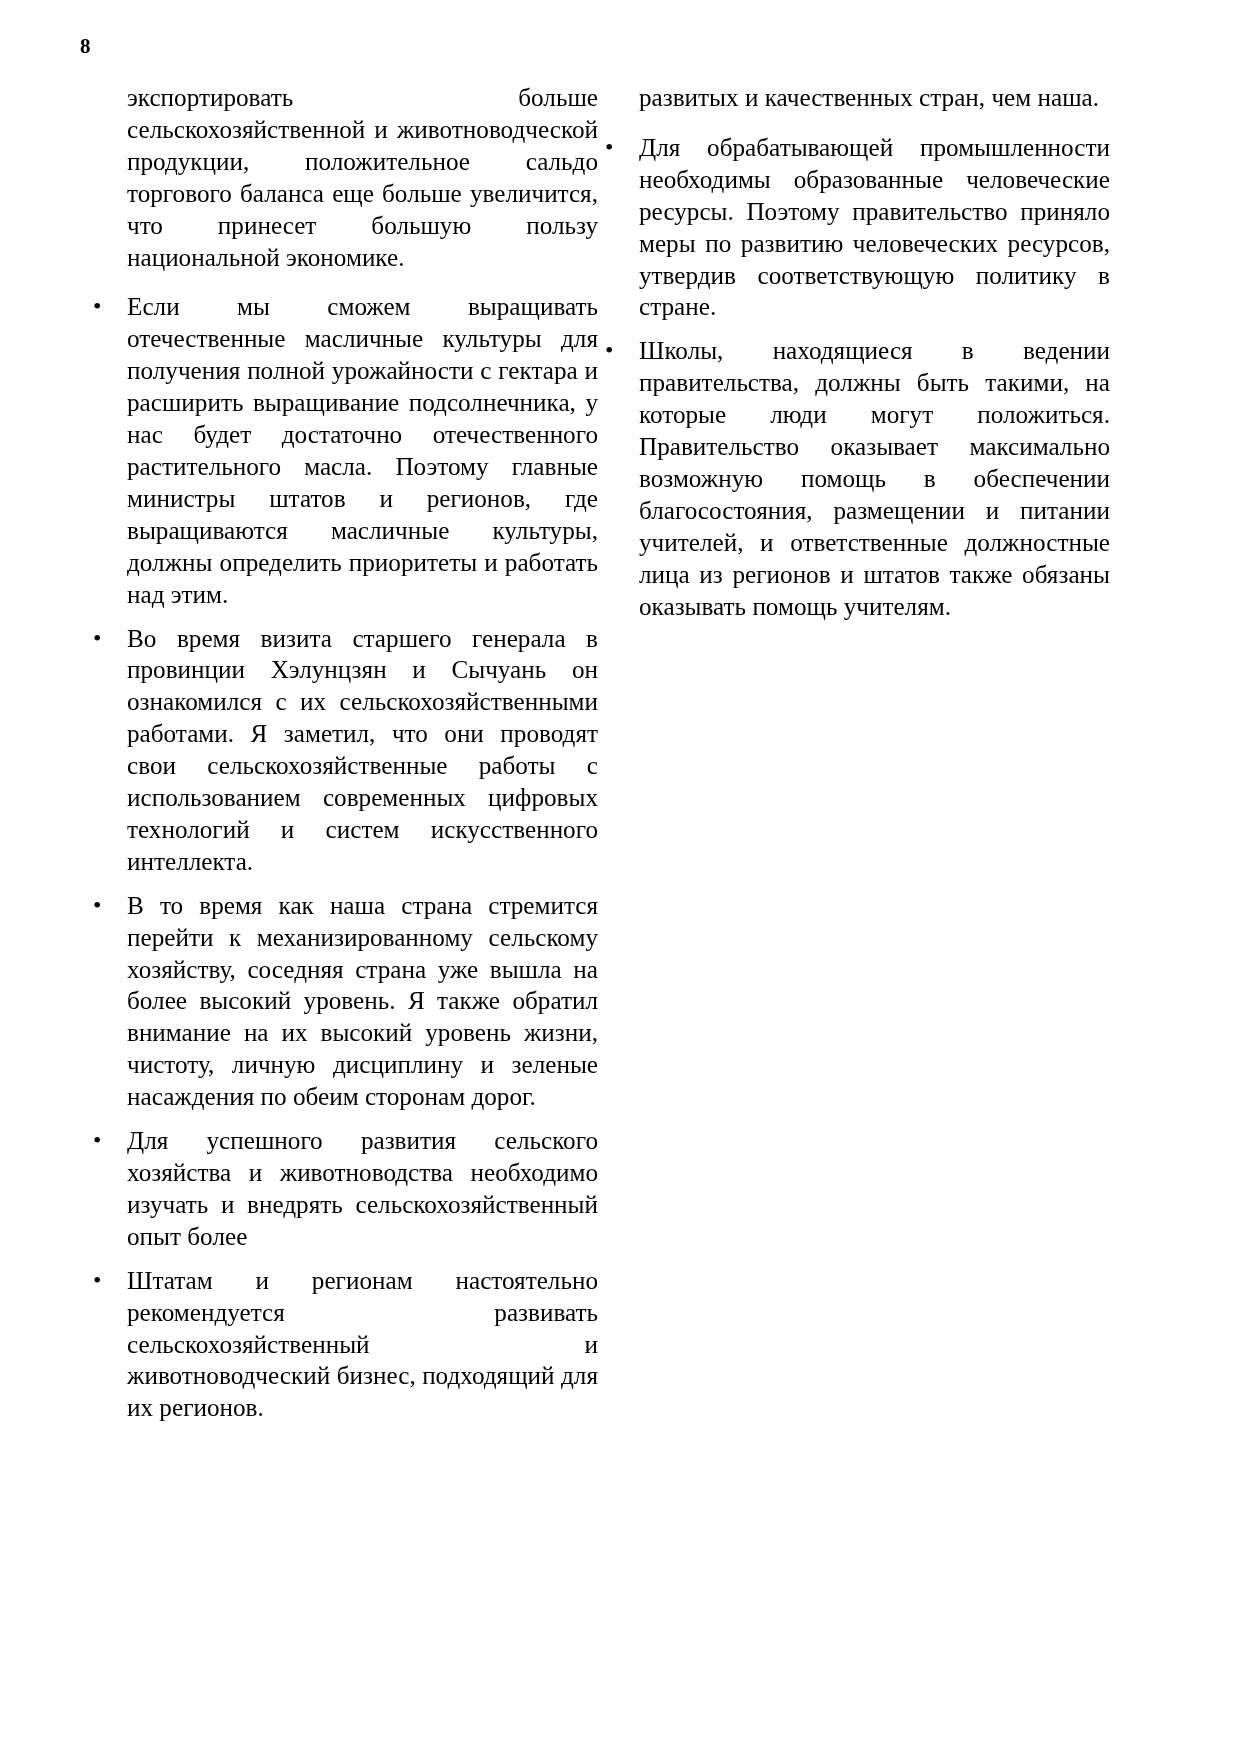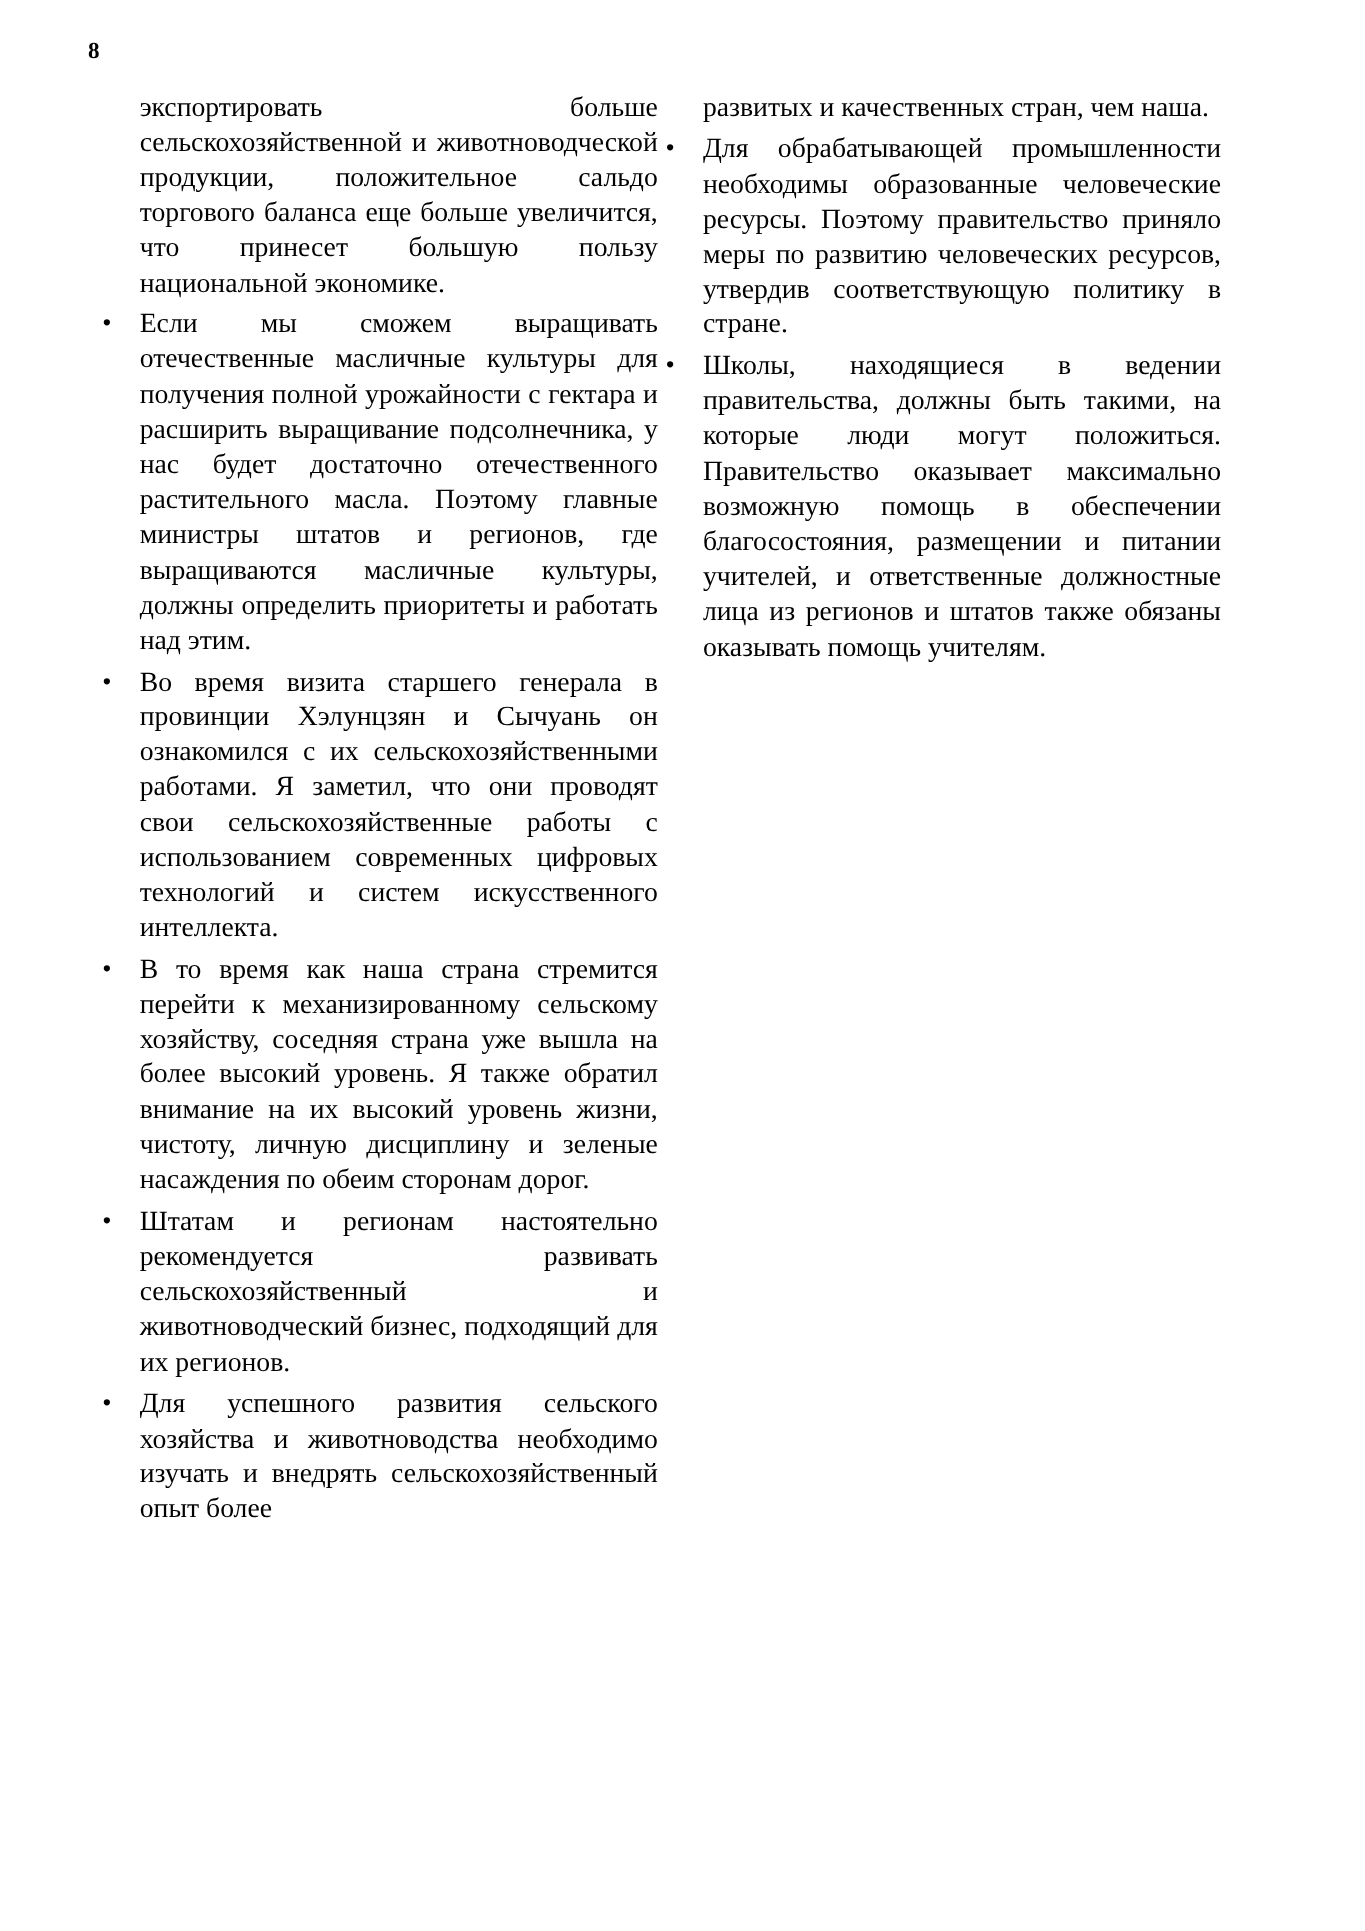--- a/index.html
+++ b/index.html
@@ -3,35 +3,35 @@
 <meta charset="utf-8">
 <style>
   html, body { margin: 0; padding: 0; background: #ffffff; }
   body { width: 1241px; height: 1755px; position: relative; overflow: hidden;
          font-family: "Liberation Serif", serif; color: #000; }
   .page-num { position: absolute; left: 80px; top: 34px; font-weight: bold; font-size: 21px; }
   .col { position: absolute; top: 82px; width: 471px; font-size: 25.2px; line-height: 31.9px; text-align: justify; }
   .col-left { left: 127px; }
   .col-right { left: 639px; }
   .para { margin: 0; }
-  .item { position: relative; margin: 0 0 6px 0; }
+  .item { position: relative; margin: 12px 0 6px 0; }
   .item::before { content: "•"; position: absolute; left: -34px; top: 0; font-size: 24px; }
-  .first-item { margin-bottom: 6px; }
+  .first-item { margin-bottom: 18px; }
 </style>
 </head>
 <body>
 
 <div class="page-num">8</div>
 
 <div class="col col-left">
   <p class="para first-item">экспортировать больше сельскохозяйственной и животноводческой продукции, положительное сальдо торгового баланса еще больше увеличится, что принесет большую пользу национальной экономике.</p>
   <p class="item">Если мы сможем выращивать отечественные масличные культуры для получения полной урожайности с гектара и расширить выращивание подсолнечника, у нас будет достаточно отечественного растительного масла. Поэтому главные министры штатов и регионов, где выращиваются масличные культуры, должны определить приоритеты и работать над этим.</p>
   <p class="item">Во время визита старшего генерала в провинции Хэлунцзян и Сычуань он ознакомился с их сельскохозяйственными работами. Я заметил, что они проводят свои сельскохозяйственные работы с использованием современных цифровых технологий и систем искусственного интеллекта.</p>
   <p class="item">В то время как наша страна стремится перейти к механизированному сельскому хозяйству, соседняя страна уже вышла на более высокий уровень. Я также обратил внимание на их высокий уровень жизни, чистоту, личную дисциплину и зеленые насаждения по обеим сторонам дорог.</p>
+  <p class="item">Для успешного развития сельского хозяйства и животноводства необходимо изучать и внедрять сельскохозяйственный опыт более</p>
   <p class="item">Штатам и регионам настоятельно рекомендуется развивать сельскохозяйственный и животноводческий бизнес, подходящий для их регионов.</p>
-  <p class="item">Для успешного развития сельского хозяйства и животноводства необходимо изучать и внедрять сельскохозяйственный опыт более</p>
 </div>
 
 <div class="col col-right">
   <p class="para first-item">развитых и качественных стран, чем наша.</p>
   <p class="item">Для обрабатывающей промышленности необходимы образованные человеческие ресурсы. Поэтому правительство приняло меры по развитию человеческих ресурсов, утвердив соответствующую политику в стране.</p>
   <p class="item">Школы, находящиеся в ведении правительства, должны быть такими, на которые люди могут положиться. Правительство оказывает максимально возможную помощь в обеспечении благосостояния, размещении и питании учителей, и ответственные должностные лица из регионов и штатов также обязаны оказывать помощь учителям.</p>
 </div>
 
 </body></html>

